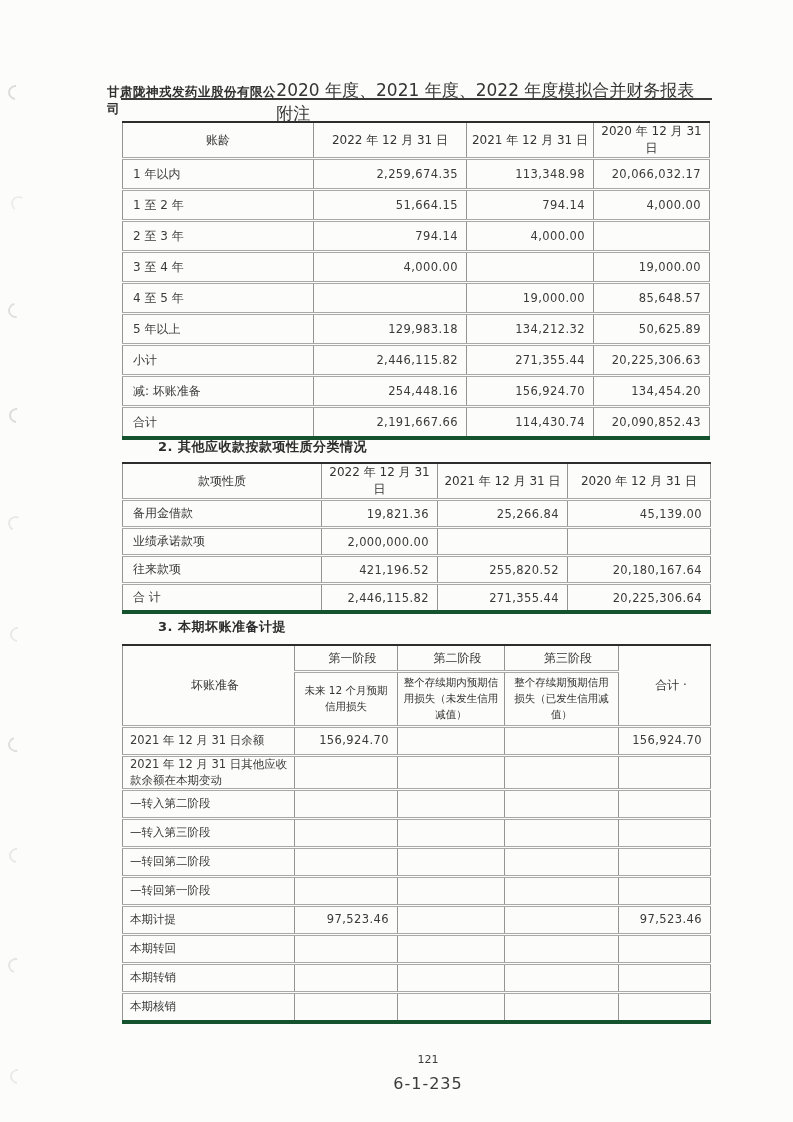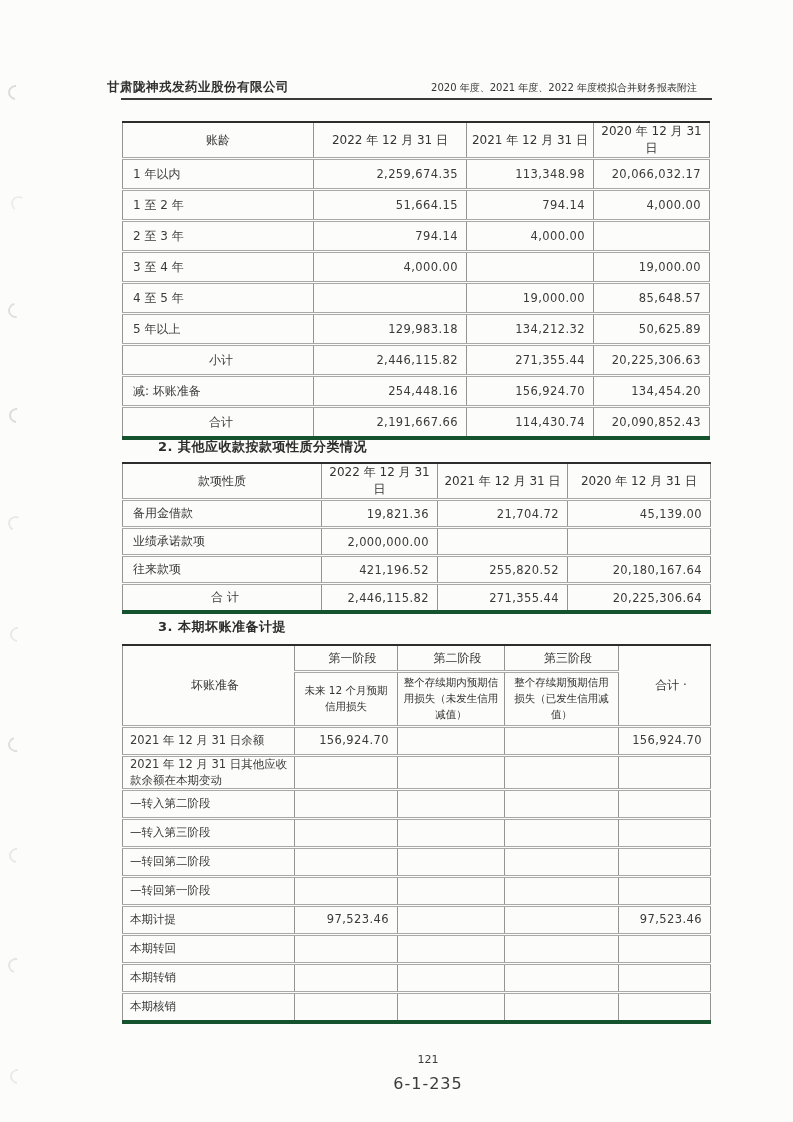--- a/index.html
+++ b/index.html
@@ -19,21 +19,21 @@
     border-left-color:transparent;border-bottom-color:transparent;
     transform:rotate(-130deg);
   }
 
   
   .doc-header{
     position:absolute;left:107px;top:79px;width:590px;
     display:flex;justify-content:space-between;align-items:baseline;
   }
   .doc-header .company{font-size:12.5px;font-weight:600;color:#303030;letter-spacing:.5px;}
-  .doc-header .note{font-size:10px;font-weight:500;color:#353535;}
+  .doc-header .note{font-size:17px;font-weight:500;color:#353535;}
   .header-rule{position:absolute;left:121px;top:98px;width:591px;height:2px;background:#3a3a3a;}
 
   
   .sec-title{position:absolute;left:158px;font-size:13px;font-weight:600;color:#2c2c2c;letter-spacing:.5px;}
   .s2{top:438px;}
   .s3{top:618px;}
 
   
   table.t{
     position:absolute;border-collapse:collapse;table-layout:fixed;
@@ -43,21 +43,21 @@
     border-left:1px solid #949494;border-right:1px solid #949494;
     border-bottom:3px double #a9a9a9;
     padding:0 4px;word-break:break-all;overflow:hidden;
   }
   .t thead th{
     border-top:2px solid #2d2d2d;
     text-align:center;font-weight:400;color:#333;
   }
   .t tbody tr:last-child td{border-bottom:4px solid #14532d;}
   .t .lbl{text-align:left;padding-left:10px;}
-  .t .lbl.c{text-align:center;}
+  .t .lbl.c{}
   .t .num{text-align:right;padding-right:8px;font-size:11.5px;letter-spacing:.4px;white-space:nowrap;}
 
   .t1{left:122px;top:121px;width:587px;border-radius:28px;}
   .t1 thead th{height:30px;}
   .t1 tbody td{height:28px;}
 
   .t2{left:122px;top:462px;width:588px;}
   .t2 thead th{height:28px;}
   .t2 tbody td{height:25px;}
 
@@ -184,21 +184,21 @@
         <th>款项性质</th>
         <th>2022 年 12 月 31 日</th>
         <th>2021 年 12 月 31 日</th>
         <th>2020 年 12 月 31 日</th>
       </tr>
     </thead>
     <tbody>
         <tr>
           <td class="lbl">备用金借款</td>
           <td class="num">19,821.36</td>
-          <td class="num">21,704.72</td>
+          <td class="num">25,266.84</td>
           <td class="num">45,139.00</td>
         </tr>
         <tr>
           <td class="lbl">业绩承诺款项</td>
           <td class="num">2,000,000.00</td>
           <td class="num"></td>
           <td class="num"></td>
         </tr>
         <tr>
           <td class="lbl">往来款项</td>

